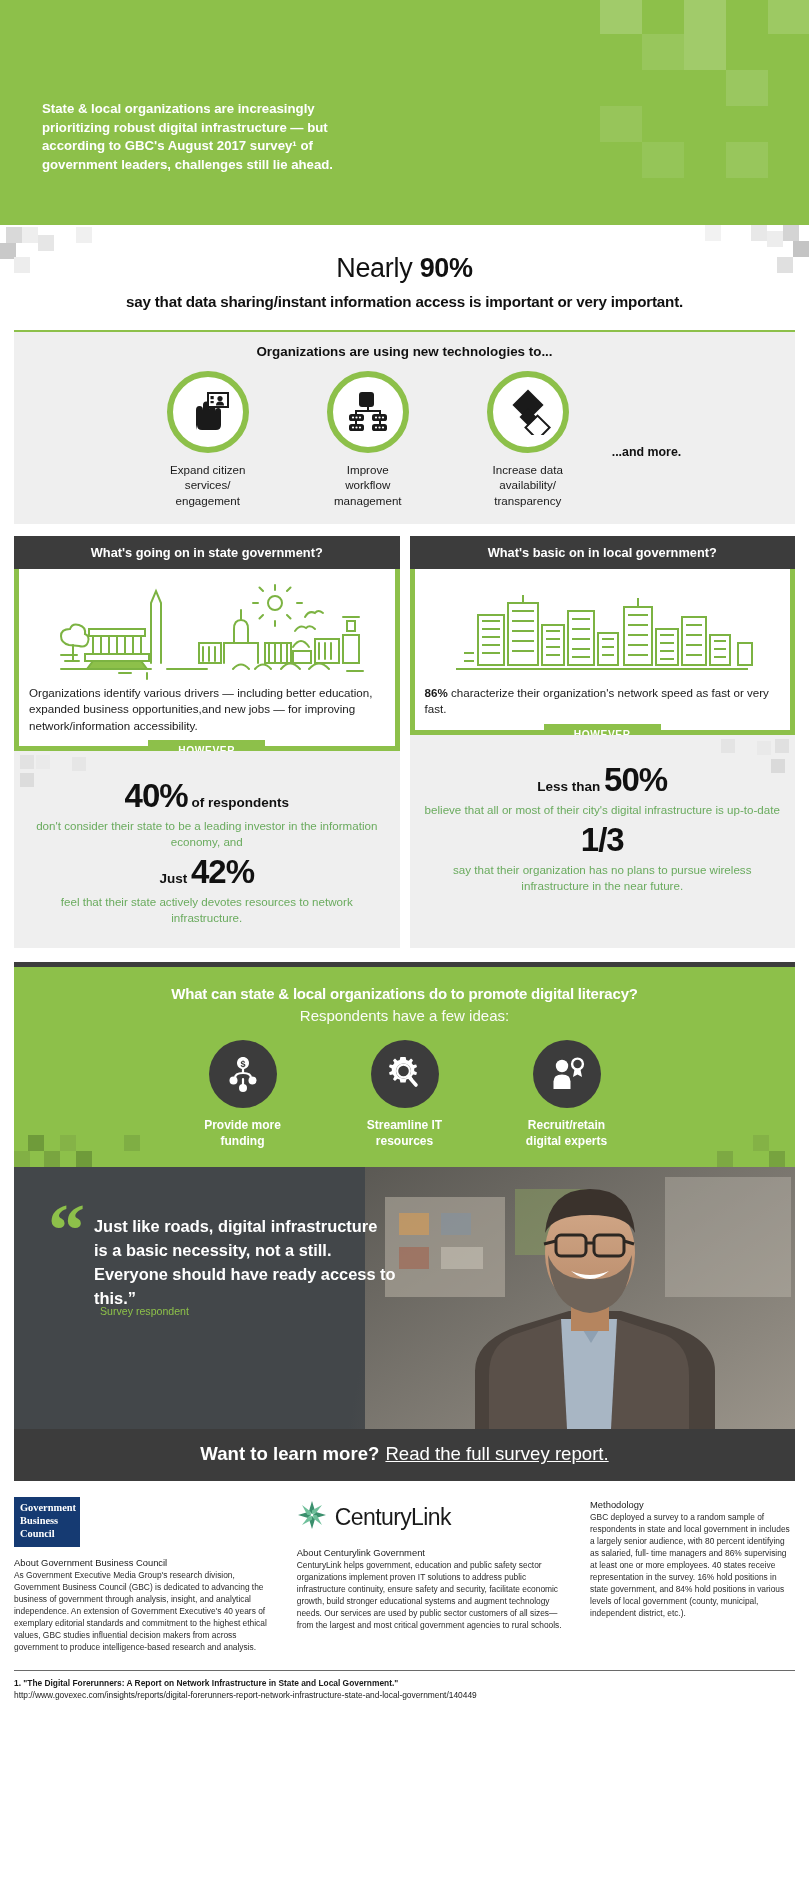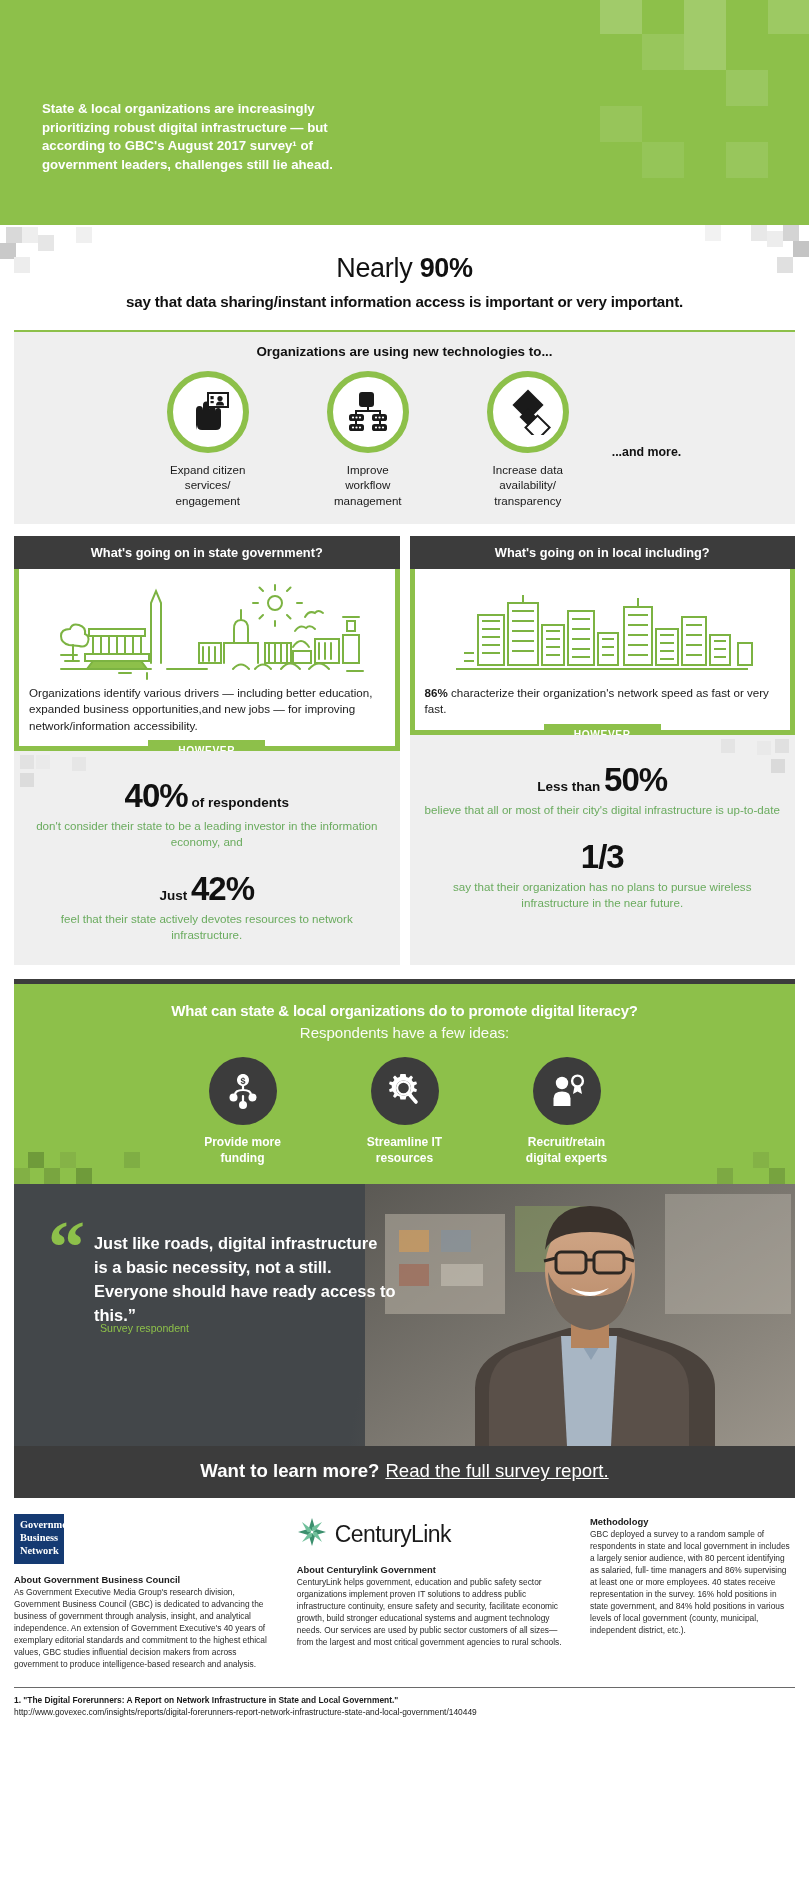--- a/index.html
+++ b/index.html
@@ -113,21 +113,21 @@
   .however-wrap { position: relative; height: 0; text-align: center; }
   .however {
     display: inline-block; position: relative; top: -11px;
     background: #8dc04a; color: #fff; font-size: 10.2px; font-weight: bold;
     letter-spacing: .6px; padding: 5px 30px;
   }
   .stats {
     background: #efefef; padding: 28px 12px 22px; text-align: center;
     flex: 1; position: relative; overflow: hidden;
   }
-  .stat { margin-bottom: 22px; position: relative; }
+  .stat { margin-bottom: 5px; position: relative; }
   .stat:last-child { margin-bottom: 0; }
   .stat-line { color: #111; line-height: 1; white-space: nowrap; }
   .big { font-size: 33px; font-weight: bold; letter-spacing: -1px; }
   .small-pre { font-size: 13.5px; font-weight: bold; }
   .small-post { font-size: 13.5px; font-weight: bold; }
   .stat-desc {
     color: #6aab5e; font-size: 11.6px; line-height: 1.38; margin-top: 6px;
   }
 
   
@@ -180,28 +180,28 @@
     font-size: 18.6px; color: #fff; font-weight: normal;
     margin-left: 6px;
   }
 
   
   .footer { display: flex; margin: 16px 14px 0; gap: 20px; }
   .fcol { flex: 1; }
   .fcol.mid { flex: 1.04; }
   .fcol.right { flex: .78; }
   .gbc-logo {
-    background: #153a72; color: #fff; width: 50px; padding: 5px 6px 6px;
+    background: #153a72; color: #fff; width: 66px; padding: 5px 6px 6px;
     font-family: "Liberation Serif", serif; font-weight: bold;
     font-size: 10.4px; line-height: 1.24; margin-bottom: 10px;
   }
   .clink { display: flex; align-items: center; height: 40px; margin-bottom: 10px; }
   .clink-name { font-size: 23px; font-weight: bold; color: #1a1a1a; letter-spacing: -.6px; }
   .clink-name span { font-weight: normal; }
-  .f-h { font-size: 9.4px; font-weight: bold; color: #1a1a1a; margin-bottom: 2px; }
+  .f-h { font-size: 9.4px; font-weight: normal; color: #1a1a1a; margin-bottom: 2px; }
   .f-b { font-size: 8.4px; color: #2b2b2b; line-height: 1.42; }
   .rule { border-top: 1px solid #6a6a6a; margin: 16px 14px 0; }
   .notes { margin: 7px 14px 0; }
   .note1 { font-size: 8.4px; color: #1a1a1a; font-weight: bold; }
   .note2 { font-size: 8.4px; color: #1a1a1a; margin-top: 2px; }
 </style>
 </head>
 <body>
 
 <div class="page">
@@ -401,21 +401,21 @@
         <div class="stat">
           <div class="stat-line">
             <span class="small-pre">Just </span><span class="big">42%</span><span class="small-post"></span>
           </div>
           <div class="stat-desc">feel that their state actively devotes resources to network infrastructure.</div>
         </div>
       </div>
     </div>
 
     <div class="gov-col">
-      <div class="gov-head">What's going on in local including?</div>
+      <div class="gov-head">What's basic on in local government?</div>
       <div class="gov-card">
         <div class="skyline">
           <svg width="320" height="104" viewBox="0 0 320 104">
             <g stroke="#7cb342" stroke-width="2" fill="none">
               <rect x="36" y="38" width="26" height="50"></rect>
               <path d="M40 44h18M40 52h18M40 60h18M40 68h18M40 76h18"></path>
               <rect x="66" y="26" width="30" height="62"></rect>
               <path d="M70 34h22M70 44h22M70 54h22M70 64h22M70 74h22"></path>
               <path d="M81 26v-8"></path>
               <rect x="100" y="48" width="22" height="40"></rect>
@@ -601,21 +601,21 @@
 
   <div class="cta-band">
     <span class="cta-q">Want to learn more?</span><a class="cta-link" href="#">Read the full survey report.</a>
   </div>
 
   <div class="footer">
     <div class="fcol">
       <div class="gbc-logo">
         <div>Government</div>
         <div>Business</div>
-        <div>Network</div>
+        <div>Council</div>
       </div>
       <div class="f-h">About Government Business Council</div>
       <div class="f-b">As Government Executive Media Group's research division, Government Business Council (GBC) is dedicated to advancing the business of government through analysis, insight, and analytical independence. An extension of Government Executive's 40 years of exemplary editorial standards and commitment to the highest ethical values, GBC studies influential decision makers from across government to produce intelligence-based research and analysis.</div>
     </div>
 
     <div class="fcol mid">
       <div class="clink">
         <span style="display:inline-block;margin-right:8px;">
           <svg width="30" height="30" viewBox="0 0 30 30">
             <g fill="#3b8f6d">

